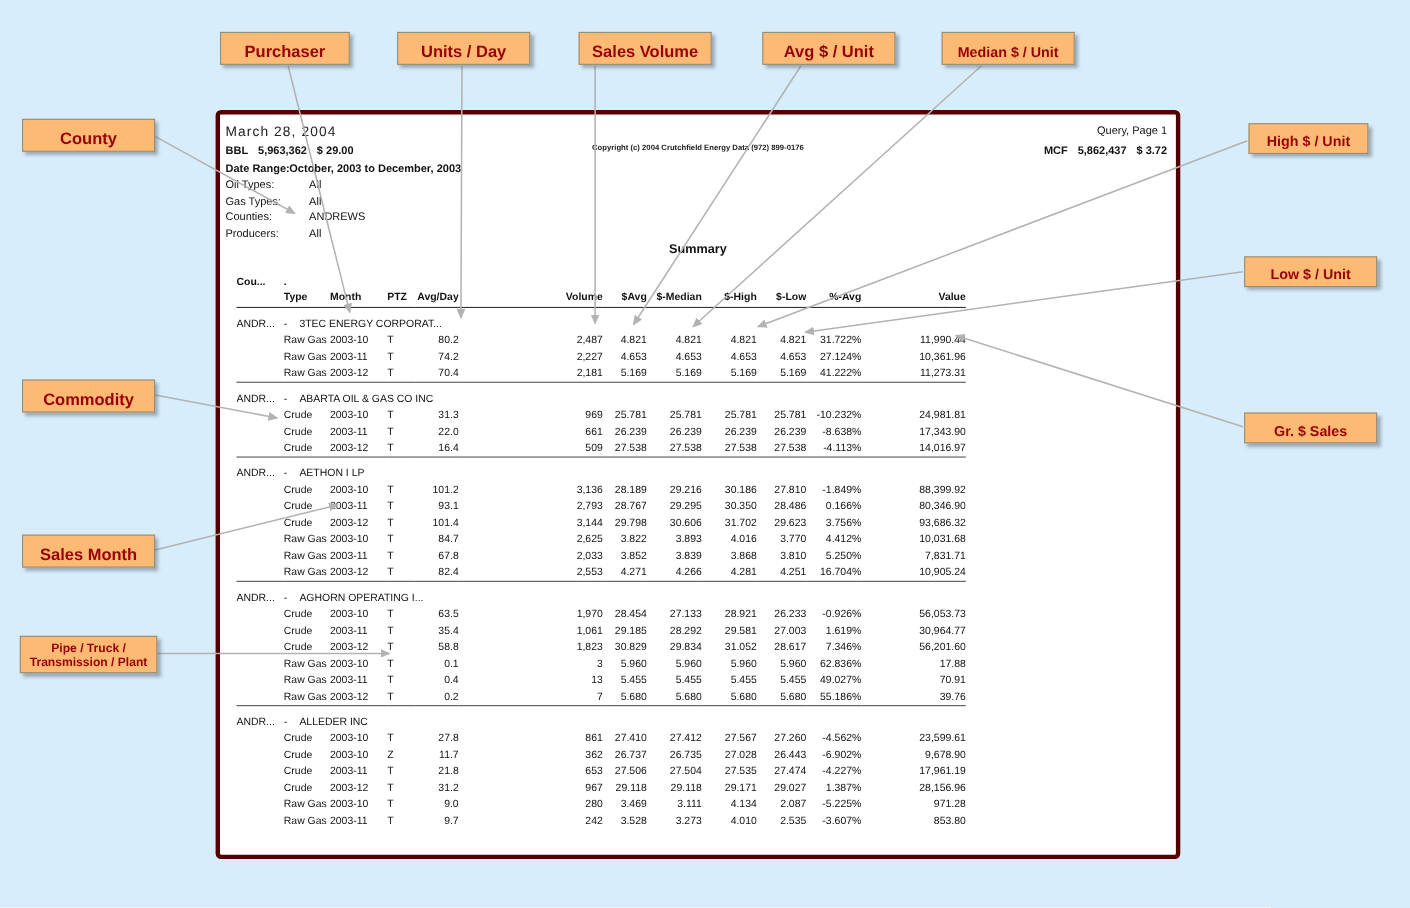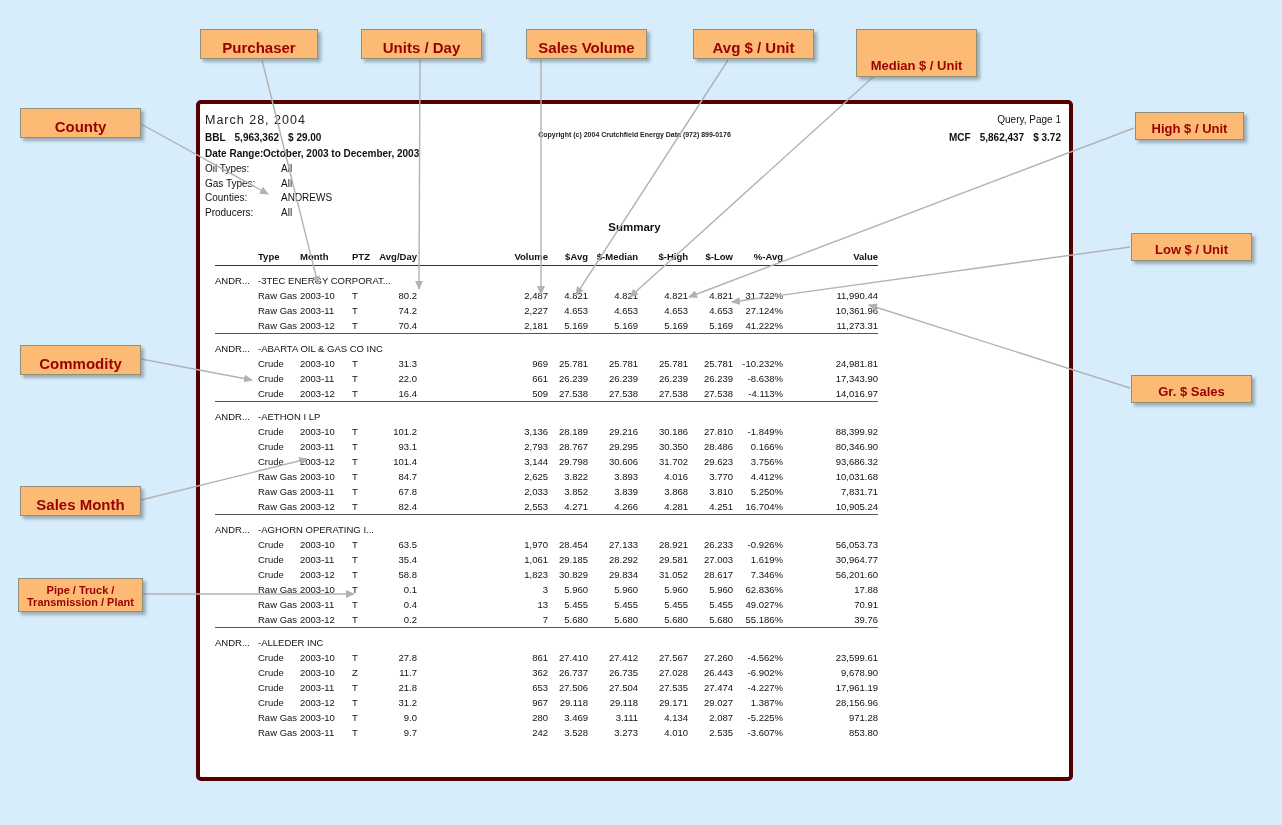--- a/index.html
+++ b/index.html
@@ -48,21 +48,21 @@
     position:absolute;left:15px;top:146px;
     border-collapse:collapse;table-layout:fixed;
     font-size:9.5px;color:#111;width:663px;
   }
   .rpt td{padding:0;white-space:nowrap;overflow:hidden;height:15px;line-height:15px;vertical-align:bottom}
   .rpt thead td{font-weight:bold;height:14px;line-height:14px}
   .rpt thead tr.cols td{border-bottom:1px solid #333;padding-bottom:1px}
   .rpt .a-r{text-align:right}
   .rpt .a-l{text-align:left}
   .rpt tr.group-header td{border-top:1px solid #555;padding-top:4px;height:18px}
-  .rpt .pname{}
+  .rpt .pname{margin-left:11px}
 </style>
 </head>
 <body>
 
 <svg id="arrows" width="1282" height="825" viewBox="0 0 1282 825">
   <defs>
     <marker id="ah" markerWidth="9" markerHeight="8" refX="8" refY="4" orient="auto" markerUnits="userSpaceOnUse">
       <path d="M0,0 L9,4 L0,8 z" fill="#b2b2b2"></path>
     </marker>
   </defs>
@@ -87,21 +87,21 @@
   </div>
 <div class="callout" style="left:361px;top:29px;width:121px;height:30px">
     <span>Units / Day</span>
   </div>
 <div class="callout" style="left:526px;top:29px;width:121px;height:30px">
     <span>Sales Volume</span>
   </div>
 <div class="callout" style="left:693px;top:29px;width:121px;height:30px">
     <span>Avg $ / Unit</span>
   </div>
-<div class="callout small" style="left:856px;top:29px;width:121px;height:48px">
+<div class="callout small" style="left:856px;top:29px;width:121px;height:30px">
     <span>Median $ / Unit</span>
   </div>
 <div class="callout" style="left:20px;top:108px;width:121px;height:30px">
     <span>County</span>
   </div>
 <div class="callout small" style="left:1135px;top:112px;width:109px;height:28px">
     <span>High $ / Unit</span>
   </div>
 <div class="callout small" style="left:1131px;top:233px;width:121px;height:28px">
     <span>Low $ / Unit</span>
@@ -162,20 +162,25 @@
       <col style="width:39px">
         <col style="width:131px">
         <col style="width:40px">
         <col style="width:50px">
       <col style="width:50px">
         <col style="width:45px">
         <col style="width:50px">
         <col style="width:95px">
     </colgroup>
     <thead>
+      <tr>
+        <td>Cou...</td>
+        <td>.</td>
+        <td colspan="10"></td>
+      </tr>
       <tr class="cols">
         <td></td>
         <td class="a-l">Type</td>
         <td class="a-l">Month</td>
         <td class="a-l">PTZ</td>
         <td class="a-r">Avg/Day</td>
         <td class="a-r">Volume</td>
         <td class="a-r">$Avg</td>
         <td class="a-r">$-Median</td>
         <td class="a-r">$-High</td>

